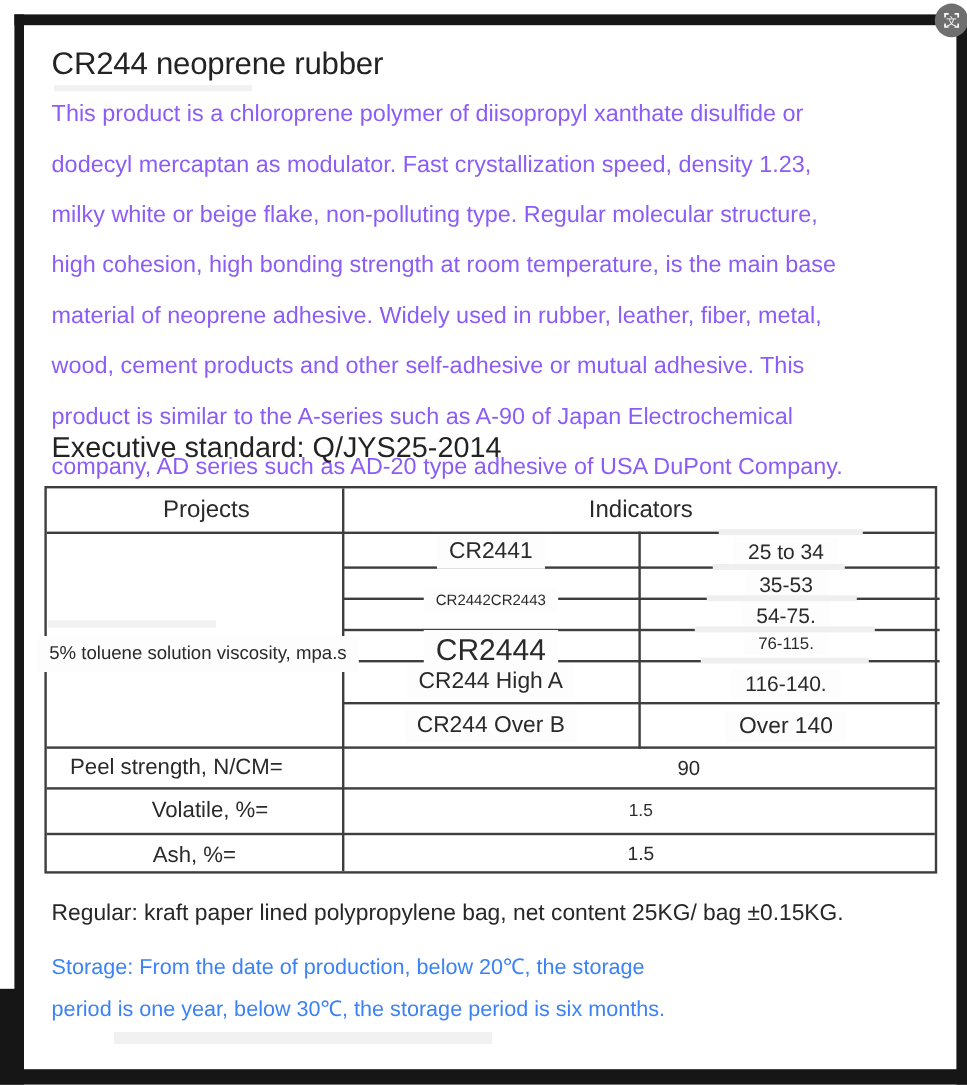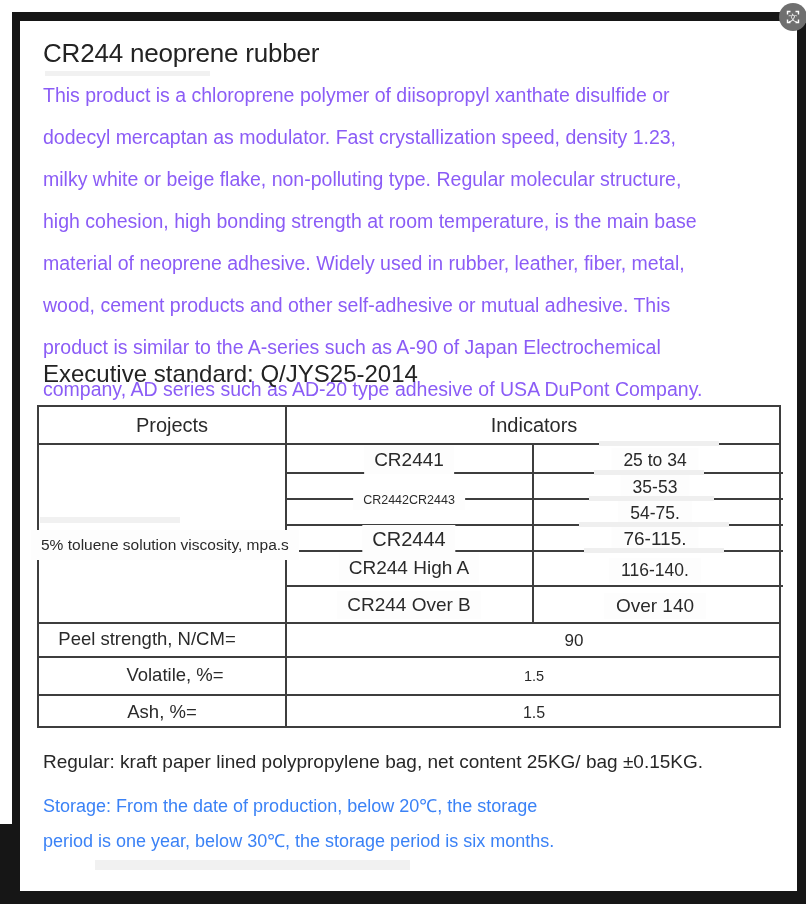--- a/index.html
+++ b/index.html
@@ -90,28 +90,28 @@
   <div class="smudge-hi" style="left:540px;top:115px;width:150px;height:5px;"></div>
   <div class="smudge-hi" style="left:545px;top:141px;width:140px;height:5px;"></div>
 
   <div class="cell" style="left:0;width:246px;top:7px;font-size:20px;background:transparent;margin-left:10px;">Projects</div>
   <div class="cell" style="left:246px;width:498px;top:7px;font-size:20px;background:transparent;">Indicators</div>
 
   <div class="cell" style="left:-8px;top:123px;font-size:15.5px;padding:6px 10px;text-align:left;">5% toluene solution viscosity, mpa.s</div>
 
   <div class="cell ctr" style="left:370px;top:39px;font-size:19px;padding:3px 10px;">CR2441</div>
   <div class="cell ctr" style="left:370px;top:83px;font-size:12.5px;padding:3px 10px;">CR2442CR2443</div>
-  <div class="cell ctr" style="left:370px;top:118px;font-size:20px;padding:3px 10px;text-align:right;">CR2444</div>
+  <div class="cell ctr" style="left:370px;top:118px;font-size:25px;padding:3px 10px;text-align:right;">CR2444</div>
   <div class="cell ctr" style="left:370px;top:146px;font-size:19px;padding:4px 10px;">CR244 High A</div>
   <div class="cell ctr" style="left:370px;top:184px;font-size:19px;padding:3px 10px;">CR244 Over B</div>
 
   <div class="cell ctr" style="left:616px;top:41px;font-size:17.5px;padding:2px 12px;">25 to 34</div>
   <div class="cell ctr" style="left:616px;top:68px;font-size:17.5px;padding:2px 12px;">35-53</div>
   <div class="cell ctr" style="left:616px;top:94px;font-size:17.5px;padding:2px 12px;">54-75.</div>
-  <div class="cell ctr" style="left:616px;top:119px;font-size:19px;padding:2px 12px;">76-115.</div>
+  <div class="cell ctr" style="left:616px;top:119px;font-size:14px;padding:2px 12px;">76-115.</div>
   <div class="cell ctr" style="left:616px;top:151px;font-size:17.5px;padding:2px 12px;">116-140.</div>
   <div class="cell ctr" style="left:616px;top:186px;font-size:19px;padding:2px 12px;">Over 140</div>
 
   <div class="cell" style="left:0;width:216px;top:221px;font-size:18.5px;background:transparent;">Peel strength, N/CM=</div>
   <div class="cell" style="left:246px;width:498px;top:224px;font-size:17px;background:transparent;margin-left:40px;">90</div>
 
   <div class="cell" style="left:0;width:272px;top:257px;font-size:18.5px;background:transparent;">Volatile, %=</div>
   <div class="cell" style="left:246px;width:498px;top:261px;font-size:14.5px;background:transparent;">1.5</div>
 
   <div class="cell" style="left:0;width:246px;top:294px;font-size:18.5px;background:transparent;">Ash, %=</div>

